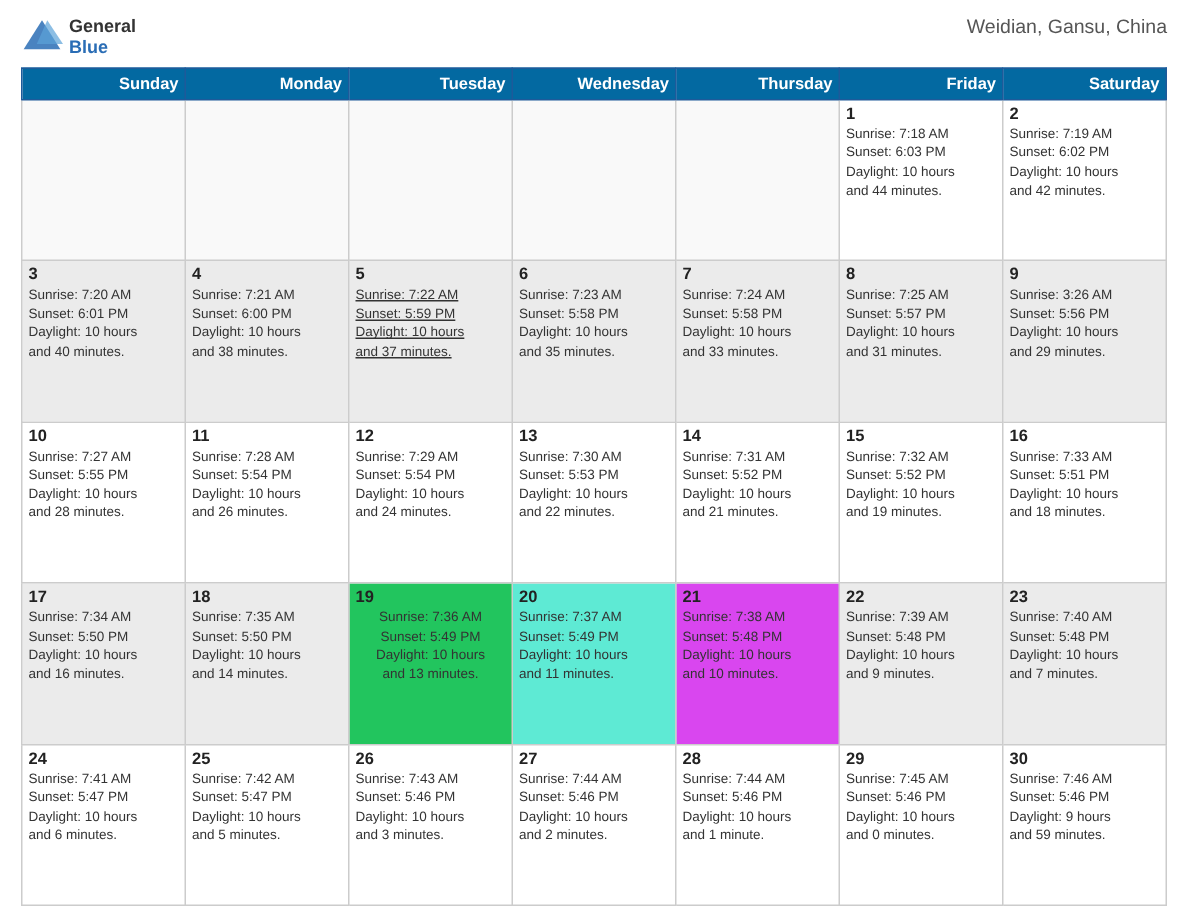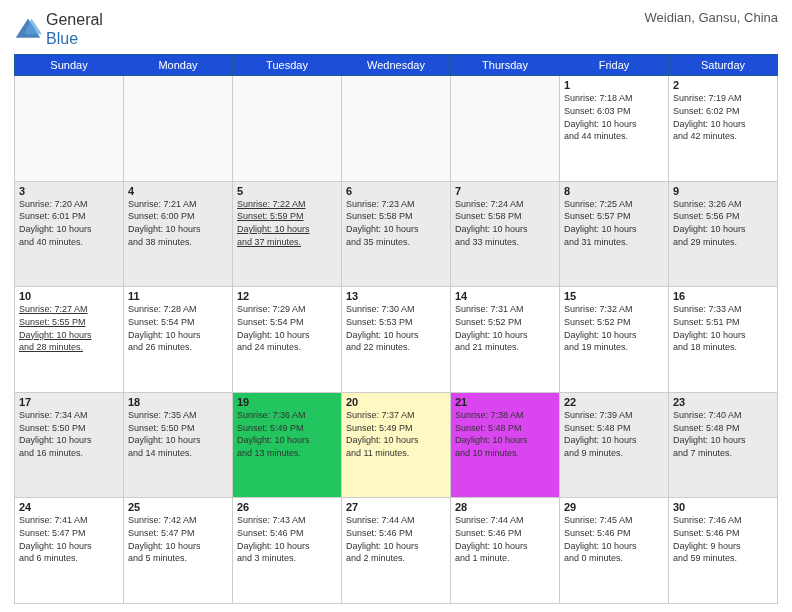--- a/index.html
+++ b/index.html
@@ -22,22 +22,22 @@
       justify-content: space-between;
       align-items: flex-start;
       margin-bottom: 6px;
     }
     .logo {
       display: flex;
       align-items: center;
       gap: 4px;
     }
     .logo-text {
-      font-size: 16px;
-      font-weight: normal;
+      font-size: 12px;
+      font-weight: bold;
       line-height: 1.2;
     }
     .logo-text .general { color: #333; }
     .logo-text .blue { color: #2a6db5; }
     .logo-icon {
       width: 28px;
       height: 28px;
     }
     .title-block {
       text-align: right;
@@ -52,27 +52,27 @@
       color: #555;
     }
     .calendar {
       flex: 1;
       border: 1px solid #ccc;
       border-collapse: collapse;
       width: 100%;
       table-layout: fixed;
     }
     .calendar th {
-      background: #1d4ed8;
+      background: #0369a1;
       color: #fff;
       font-size: 11px;
-      font-weight: normal;
+      font-weight: bold;
       padding: 4px 4px;
       border: 1px solid #1e5a9a;
-      text-align: center;
+      text-align: right;
     }
     .calendar td {
       border: 1px solid #ccc;
       vertical-align: top;
       padding: 3px 4px;
       font-size: 9.5px;
       color: #333;
       width: calc(100% / 7);
       background: #fff;
     }
@@ -201,21 +201,21 @@
             <span class="day-num">9</span>
             <div class="day-info" style="white-space: pre-line;">Sunrise: 3:26 AM
 Sunset: 5:56 PM
 Daylight: 10 hours
 and 29 minutes.</div>
           </td>
         </tr>
         <tr>
           <td>
             <span class="day-num">10</span>
-            <div class="day-info" style="white-space: pre-line; text-decoration: underline;">Sunrise: 7:27 AM
+            <div class="day-info" style="white-space: pre-line;">Sunrise: 7:27 AM
 Sunset: 5:55 PM
 Daylight: 10 hours
 and 28 minutes.</div>
           </td>
           <td>
             <span class="day-num">11</span>
             <div class="day-info" style="white-space: pre-line;">Sunrise: 7:28 AM
 Sunset: 5:54 PM
 Daylight: 10 hours
 and 26 minutes.</div>
@@ -266,26 +266,26 @@
           </td>
           <td style="background: rgb(235, 235, 235);">
             <span class="day-num">18</span>
             <div class="day-info" style="white-space: pre-line;">Sunrise: 7:35 AM
 Sunset: 5:50 PM
 Daylight: 10 hours
 and 14 minutes.</div>
           </td>
           <td style="background: #22c55e;">
             <span class="day-num">19</span>
-            <div class="day-info" style="white-space: pre-line;">Sunrise: 7:36 AM
+            <div class="day-info" style="white-space: pre-line; text-align: center;">Sunrise: 7:36 AM
 Sunset: 5:49 PM
 Daylight: 10 hours
 and 13 minutes.</div>
           </td>
-          <td style="background: #fef9c3; margin-top: 48px;">
+          <td style="background: #5eead4; margin-top: 48px;">
             <span class="day-num">20</span>
             <div class="day-info" style="white-space: pre-line;">Sunrise: 7:37 AM
 Sunset: 5:49 PM
 Daylight: 10 hours
 and 11 minutes.</div>
           </td>
           <td style="background: #d946ef;">
             <span class="day-num">21</span>
             <div class="day-info" style="white-space: pre-line;">Sunrise: 7:38 AM
 Sunset: 5:48 PM

